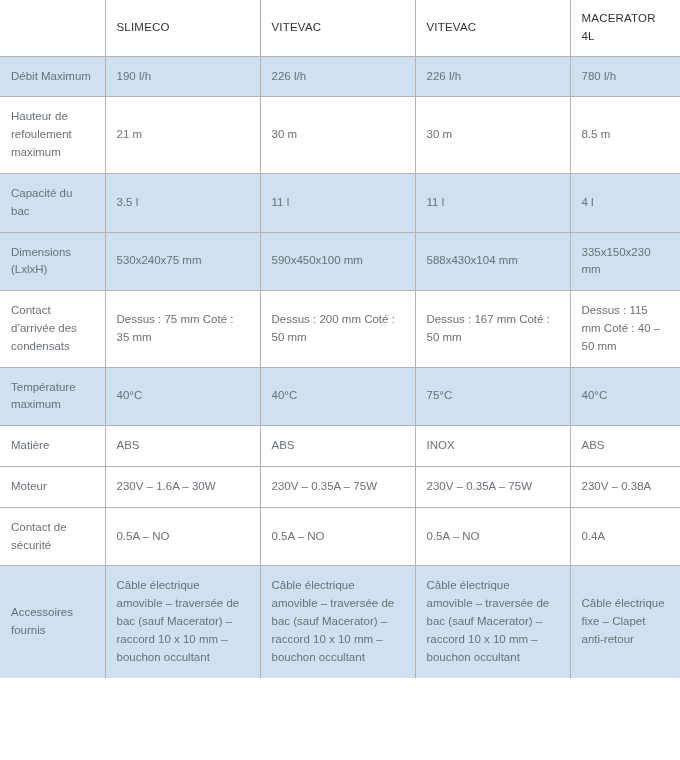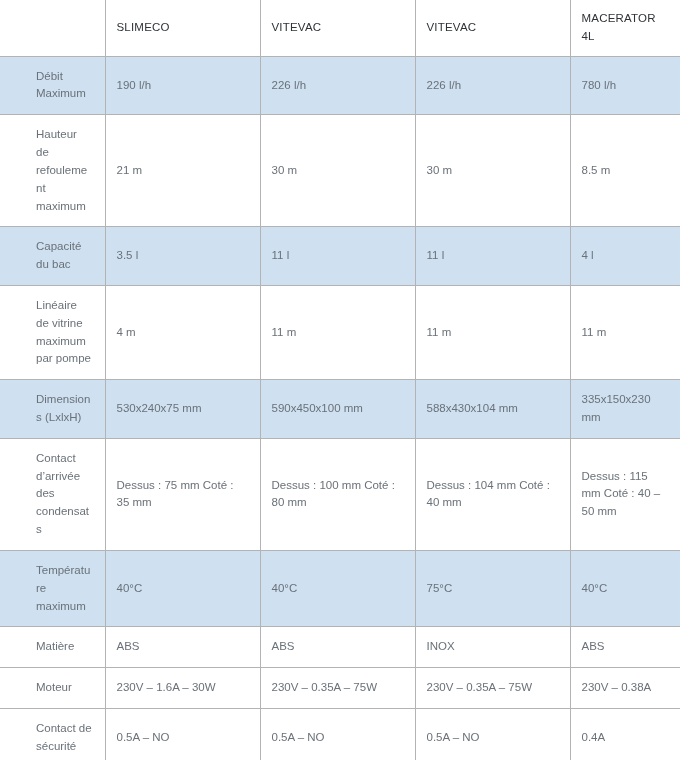--- a/index.html
+++ b/index.html
@@ -46,21 +46,20 @@
     height: 37px;
   }
   #spec-table thead th.corner {
     border-left: none;
   }
   #spec-table tbody tr.shaded > td {
     background: #cfe1f1;
   }
   #spec-table tbody td.row-label {
     border-left: none;
-    padding-left: 36px;
   }
   #spec-table tbody td.last-cell {
     border-right: none;
     margin-left: 28px;
   }
   #spec-table thead th.head-last {
     border-right: none;
   }
   #spec-table tbody tr:last-child > td {
     border-bottom: none;
@@ -101,39 +100,32 @@
         <td>30 m</td>
         <td class="last-cell">8.5 m</td>
       </tr>
       <tr class="shaded">
         <td class="row-label">Capacité du bac</td>
         <td>3.5 l</td>
         <td>11 l</td>
         <td>11 l</td>
         <td class="last-cell">4 l</td>
       </tr>
-      <tr>
-        <td class="row-label">Linéaire de vitrine maximum par pompe</td>
-        <td>4 m</td>
-        <td>11 m</td>
-        <td>11 m</td>
-        <td class="last-cell">11 m</td>
-      </tr>
       <tr class="shaded">
         <td class="row-label">Dimensions (LxlxH)</td>
         <td>530x240x75 mm</td>
         <td>590x450x100 mm</td>
         <td>588x430x104 mm</td>
         <td class="last-cell">335x150x230 mm</td>
       </tr>
       <tr>
         <td class="row-label">Contact d’arrivée des condensats</td>
         <td>Dessus : 75 mm Coté : 35 mm</td>
-        <td>Dessus : 100 mm Coté : 80 mm</td>
-        <td>Dessus : 104 mm Coté : 40 mm</td>
+        <td>Dessus : 200 mm Coté : 50 mm</td>
+        <td>Dessus : 167 mm Coté : 50 mm</td>
         <td class="last-cell">Dessus : 115 mm Coté : 40 – 50 mm</td>
       </tr>
       <tr class="shaded">
         <td class="row-label">Température maximum</td>
         <td>40°C</td>
         <td>40°C</td>
         <td>75°C</td>
         <td class="last-cell">40°C</td>
       </tr>
       <tr>

